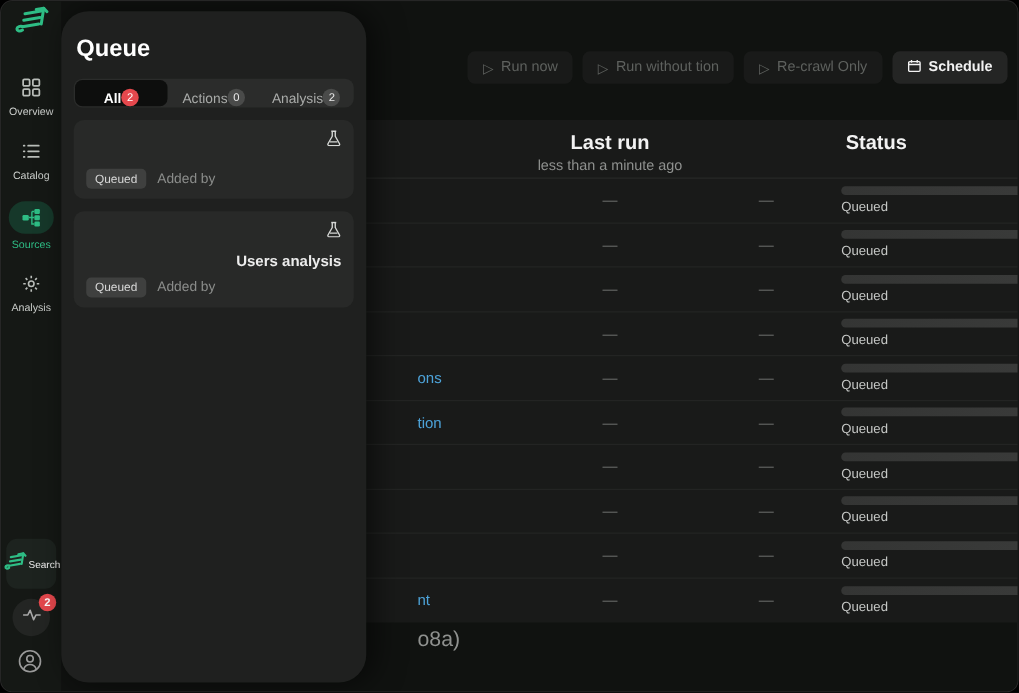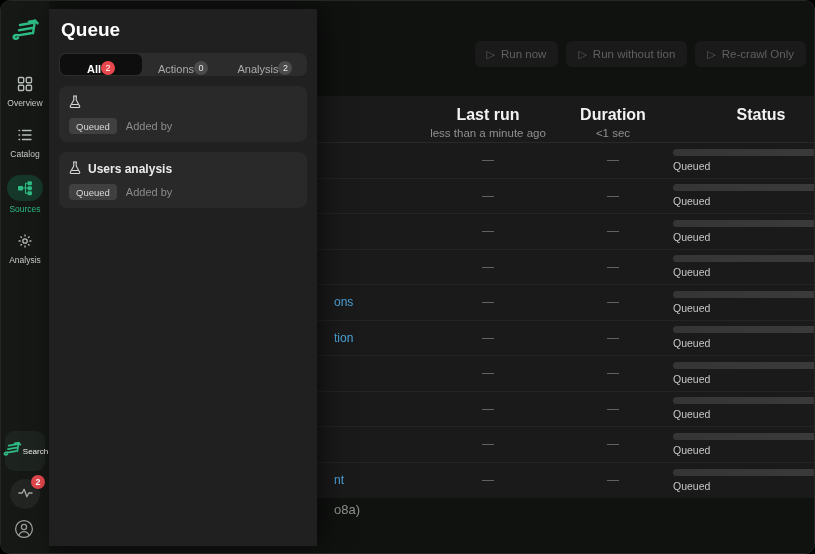--- a/index.html
+++ b/index.html
@@ -7,21 +7,21 @@
   body { font-family:"Liberation Sans", sans-serif; }
   #app {
     position:relative; width:815px; height:554px; background:#111311;
     border:1px solid #262626; border-radius:10px; overflow:hidden;
   }
 
   
   .sidebar {
     position:absolute; left:0; top:0; width:48px; height:100%;
     background:#151815; display:flex; flex-direction:column; align-items:center;
-    padding-top:14px; z-index:5;
+    z-index:5;
   }
   .logo { width:30px; height:30px; margin-bottom:28px; }
   .nav-item { display:flex; flex-direction:column; align-items:center; gap:3px; margin-bottom:16px; cursor:pointer; }
   .nav-icon { width:26px; height:22px; display:flex; align-items:center; justify-content:center; color:#b9bdb9; }
   .nav-label { font-size:8.5px; color:#c9ccc9; }
   .nav-item.active .nav-icon { background:#16382a; border-radius:13px; width:36px; height:26px; color:#2ebd85; }
   .nav-item.active .nav-label { color:#2ebd85; }
   .sidebar-spacer { flex:1; }
   .search-btn {
     width:40px; height:40px; background:#1d231f; border-radius:9px;
@@ -66,42 +66,42 @@
   .hvalue { font-size:11.5px; color:#8f918f; display:block; margin-top:3px; }
   .trow { height:35.5px; border-bottom:1px solid #232423; display:flex; align-items:center; }
   .trow:last-child { border-bottom:none; }
   .cell-name { width:310px; padding-left:221px; font-size:12px; color:#4da3d9; overflow:hidden; white-space:nowrap; cursor:pointer; }
   .cell-last { width:130px; text-align:center; color:#6b6d6b; font-size:12px; }
   .cell-dur  { width:120px; text-align:center; color:#6b6d6b; font-size:12px; }
   .cell-status { flex:1; padding:0 7px 0 0; display:flex; flex-direction:column; justify-content:center; gap:4px; }
   .pbar { height:7px; border-radius:4px; background:linear-gradient(90deg,#343534,#3a3b3a); }
   .pstatus { font-size:10.5px; color:#c6c8c6; }
 
-  .footer-fragment { position:absolute; left:285px; top:501px; font-size:13px; color:#8f918f; }
+  .footer-fragment { position:absolute; left:285px; top:501px; font-size:17px; color:#8f918f; }
 
   
   .queue-panel {
-    position:absolute; left:48px; top:8px; width:268px; height:537px;
-    background:#1f201f; border-radius:0; box-shadow:6px 0 24px rgba(0,0,0,.55);
-    z-index:10; padding:8px 10px;
+    position:absolute; left:48px; top:8px; width:244px; height:537px;
+    background:#1f201f; border-radius:22px; box-shadow:6px 0 24px rgba(0,0,0,.55);
+    z-index:10; padding:18px 10px;
   }
   .queue-title { font-size:19px; font-weight:bold; color:#fff; margin:2px 0 12px 2px; }
   .tabbar { display:flex; background:#2b2c2b; border-radius:7px; height:23px; padding:1px; }
   .tab {
     flex:1; display:flex; align-items:flex-end; justify-content:center; gap:0;
     font-size:11px; color:#a9aba9; border-radius:6px; cursor:pointer;
   }
   .tab.active { background:#0d0e0d; color:#fff; font-weight:bold; }
   .tab-badge {
     min-width:14px; height:14px; border-radius:7px; background:#4a4b4a; color:#e8e8e8;
     font-size:9px; display:flex; align-items:center; justify-content:center; font-weight:normal;
   }
   .tab.active .tab-badge { background:#e5484d; color:#fff; }
   .qitem { background:#282928; border-radius:8px; padding:8px 10px; margin-top:10px; cursor:pointer; }
-  .qitem-top { display:flex; align-items:center; gap:7px; min-height:15px; }
+  .qitem-top { display:flex; align-items:flex-end; gap:7px; min-height:15px;flex-direction:column; }
   .qitem-title { font-size:12px; font-weight:bold; color:#ececec; }
   .qitem-bottom { display:flex; align-items:center; gap:9px; margin-top:6px; padding-left:0; }
   .qbadge { background:#3f403f; color:#d8d8d8; font-size:9.5px; border-radius:4px; padding:2.5px 7px; }
   .qadded { font-size:11px; color:#8b8d8b; }
   .flask { color:#d6d8d6; }
 </style>
 </head>
 <body>
 
 <div id="app">
@@ -114,32 +114,39 @@
         <span>Run now</span>
       </button>
       <button class="tbtn">
         <span class="picon">▷</span>
         <span>Run without tion</span>
       </button>
       <button class="tbtn">
         <span class="picon">▷</span>
         <span>Re-crawl Only</span>
       </button>
+      <button class="tbtn primary">
+        <span class="picon">
+          <svg width="11" height="11" viewBox="0 0 12 12" fill="none" stroke="currentColor" stroke-width="1.2">
+            <rect x="1" y="2.5" width="10" height="8.5" rx="1"></rect>
+              <line x1="3.5" y1="1" x2="3.5" y2="3.5"></line>
+              <line x1="8.5" y1="1" x2="8.5" y2="3.5"></line>
+              <line x1="1" y1="5" x2="11" y2="5"></line>
+          </svg>
+        </span>
+        <span>Schedule</span>
+      </button>
     </div>
 
     <div class="card">
       <div class="thead">
         <div class="col-name hcell"></div>
         <div class="col-last hcell">
           <span class="hlabel">Last run</span>
           <span class="hvalue">less than a minute ago</span>
-        </div>
-        <div class="col-dur hcell">
-          <span class="hlabel">Duration</span>
-          <span class="hvalue">&lt;1 sec</span>
         </div>
         <div class="col-status hcell">
           <span class="hlabel">Status</span>
         </div>
       </div>
 
       <div class="trow">
         <div class="cell-name"></div>
         <div class="cell-last">—</div>
         <div class="cell-dur">—</div>

